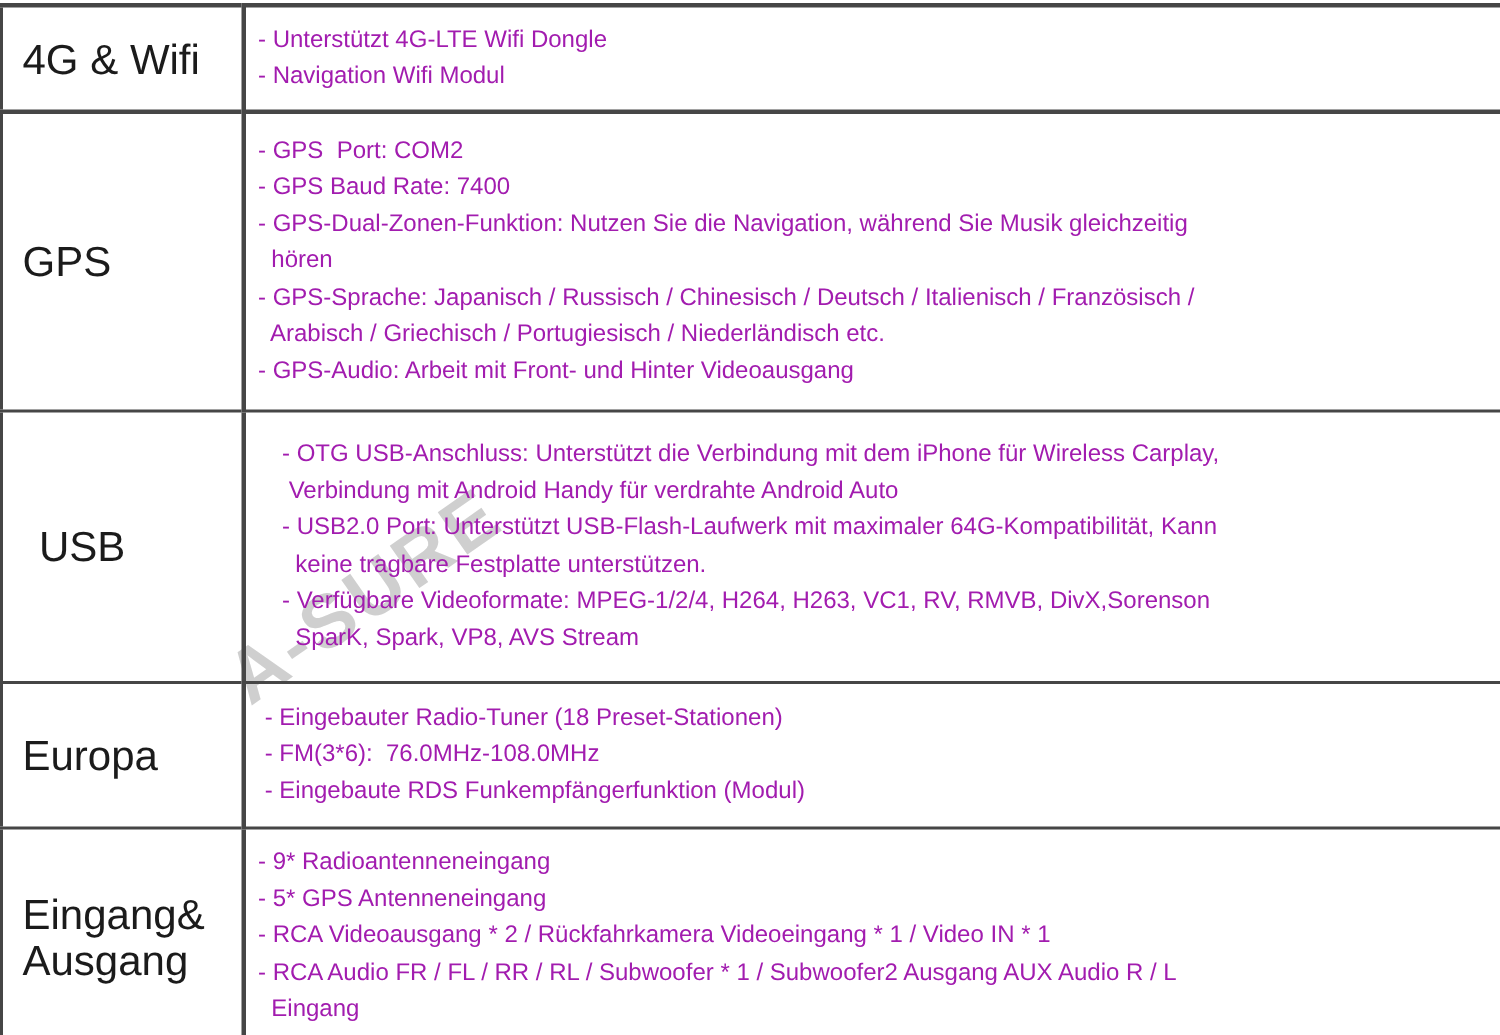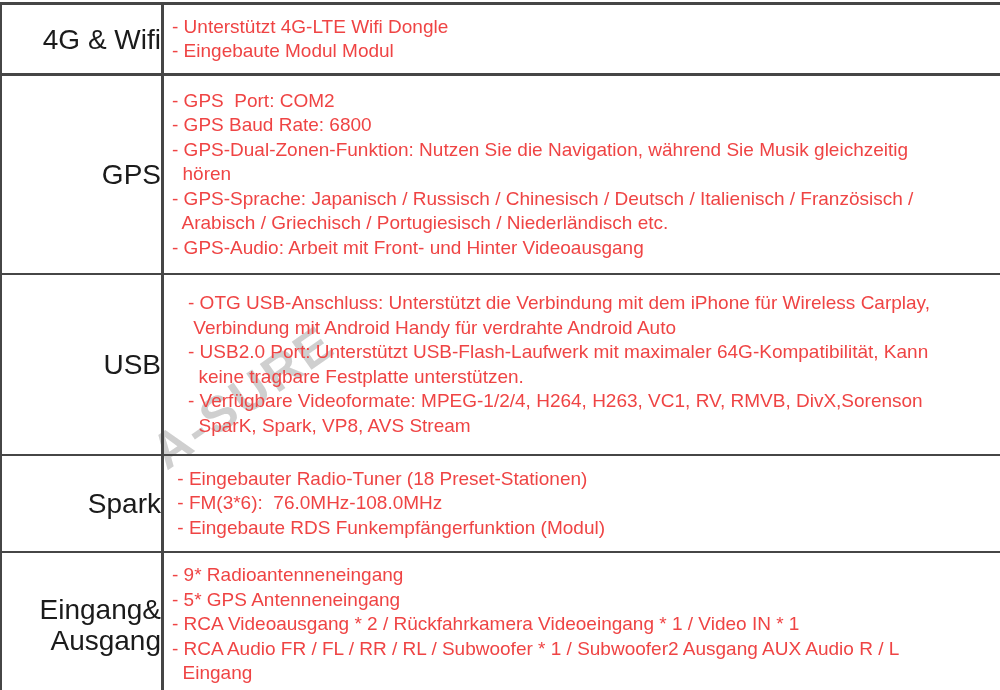--- a/index.html
+++ b/index.html
@@ -53,80 +53,80 @@
   tr.spec-row:nth-child(1) > * { height: 64px;  }
   tr.spec-row:nth-child(2) > * { height: 193px; border-radius: 19px; }
   tr.spec-row:nth-child(3) > * { height: 175px; padding-left: 24px; }
   tr.spec-row:nth-child(4) > * { height: 91px;  }
   tr.spec-row:nth-child(5) > * { height: 139px; }
 
   th.label-cell {
     width: 146px;
     border-right: 3px solid #464646;
     vertical-align: middle;
-    text-align: right;
+    text-align: left;
     font-weight: normal;
     font-size: 28px;
     line-height: 31px;
     color: #1b1b1b;
     padding: 0 0 0 13px;
     white-space: pre;
   }
   td.content-cell {
     vertical-align: middle;
     padding: 2px 0 2px 8px;
     color: #1b1b1b;
   }
   .bullet {
-    font-size: 19px;
+    font-size: 16px;
     line-height: 24.5px;
     white-space: pre;
-    color: #ef4444;
+    color: #a21caf;
   }
 </style>
 </head>
 <body>
 
 <div class="page">
   <div class="watermark">A-SURE</div>
 
   <table class="spec-table">
     <tbody>
         <tr class="spec-row">
           <th class="label-cell">4G &amp; Wifi</th>
           <td class="content-cell">
             <div class="bullet">- Unterstützt 4G-LTE Wifi Dongle</div>
-            <div class="bullet">- Eingebaute Modul Modul</div>
+            <div class="bullet">- Navigation Wifi Modul</div>
           </td>
         </tr>
         <tr class="spec-row">
           <th class="label-cell">GPS</th>
           <td class="content-cell">
             <div class="bullet">- GPS  Port: COM2</div>
-            <div class="bullet">- GPS Baud Rate: 6800</div>
+            <div class="bullet">- GPS Baud Rate: 7400</div>
             <div class="bullet">- GPS-Dual-Zonen-Funktion: Nutzen Sie die Navigation, während Sie Musik gleichzeitig
   hören</div>
             <div class="bullet">- GPS-Sprache: Japanisch / Russisch / Chinesisch / Deutsch / Italienisch / Französisch /
   Arabisch / Griechisch / Portugiesisch / Niederländisch etc.</div>
             <div class="bullet">- GPS-Audio: Arbeit mit Front- und Hinter Videoausgang</div>
           </td>
         </tr>
         <tr class="spec-row">
           <th class="label-cell">USB</th>
           <td class="content-cell">
             <div class="bullet">- OTG USB-Anschluss: Unterstützt die Verbindung mit dem iPhone für Wireless Carplay,
  Verbindung mit Android Handy für verdrahte Android Auto</div>
             <div class="bullet">- USB2.0 Port: Unterstützt USB-Flash-Laufwerk mit maximaler 64G-Kompatibilität, Kann
   keine tragbare Festplatte unterstützen.</div>
             <div class="bullet">- Verfügbare Videoformate: MPEG-1/2/4, H264, H263, VC1, RV, RMVB, DivX,Sorenson
   SparK, Spark, VP8, AVS Stream</div>
           </td>
         </tr>
         <tr class="spec-row">
-          <th class="label-cell">Spark</th>
+          <th class="label-cell">Europa</th>
           <td class="content-cell">
             <div class="bullet"> - Eingebauter Radio-Tuner (18 Preset-Stationen)</div>
             <div class="bullet"> - FM(3*6):  76.0MHz-108.0MHz</div>
             <div class="bullet"> - Eingebaute RDS Funkempfängerfunktion (Modul)</div>
           </td>
         </tr>
         <tr class="spec-row">
           <th class="label-cell">Eingang&amp;
 Ausgang</th>
           <td class="content-cell">

